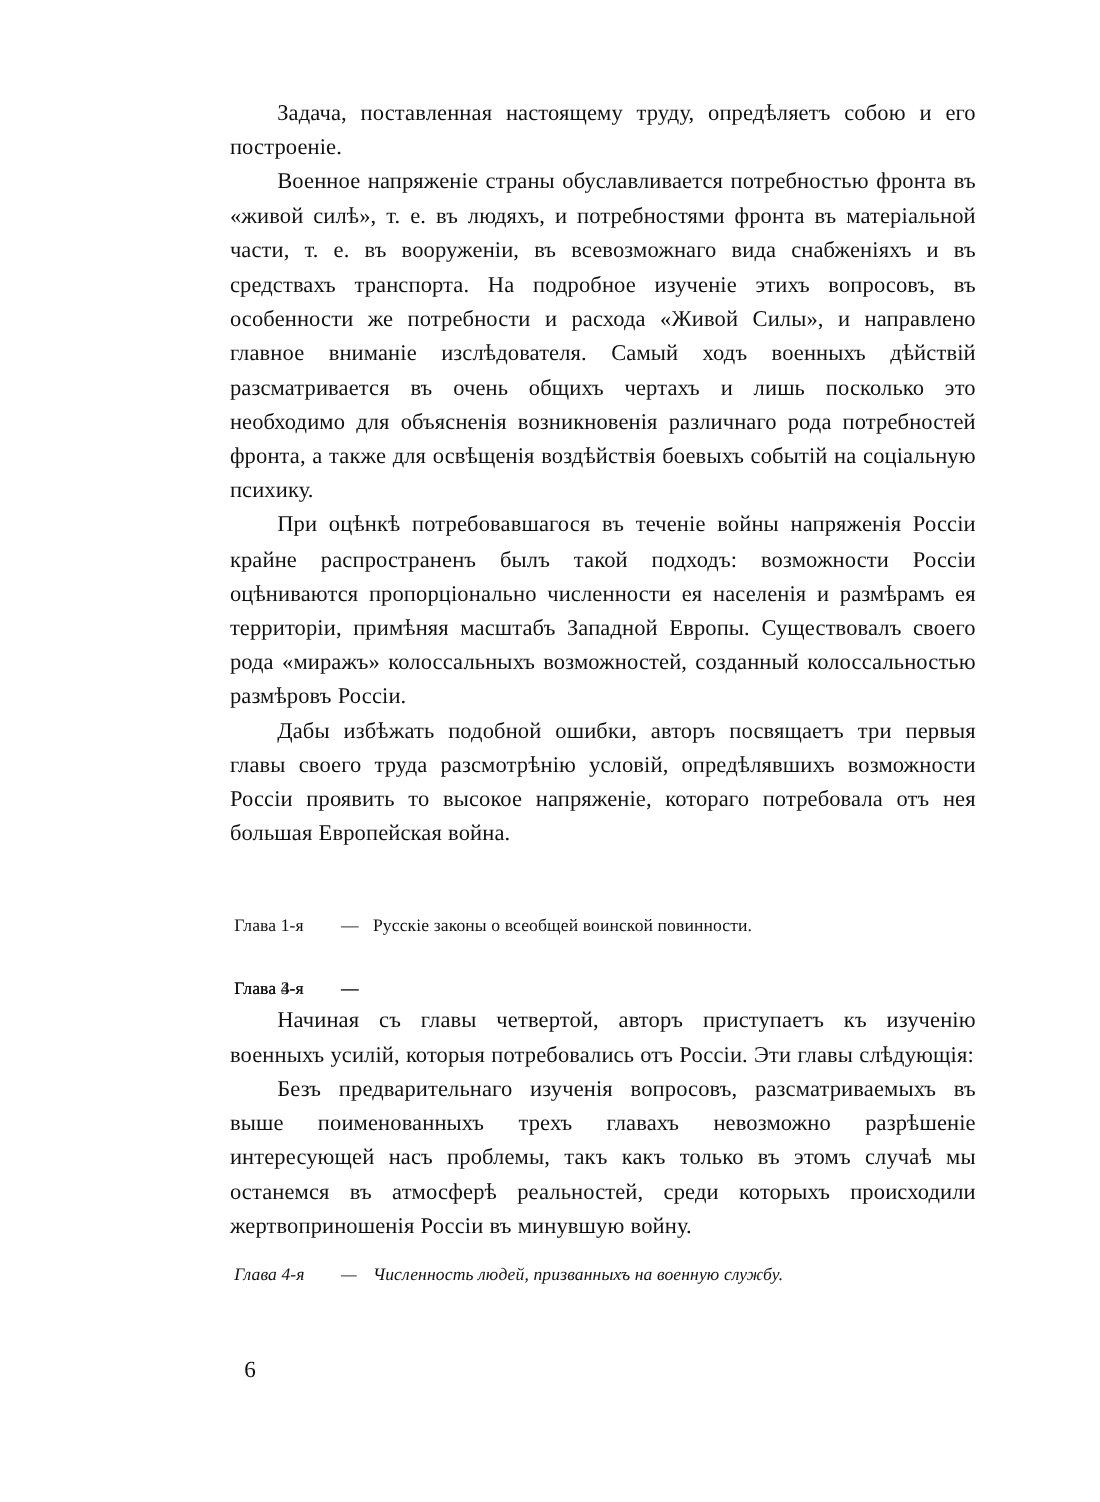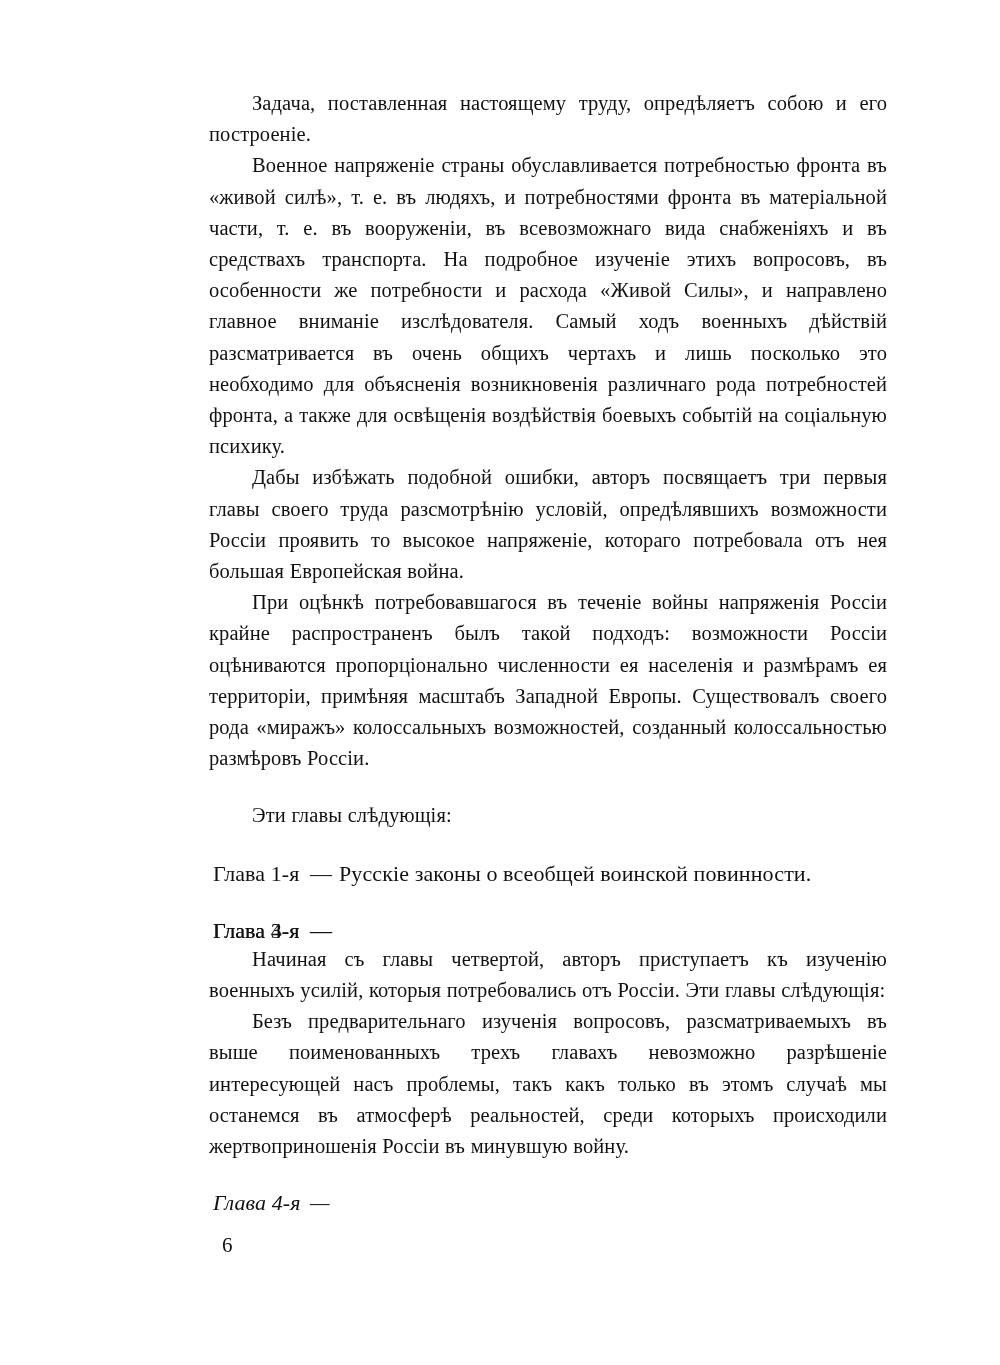--- a/index.html
+++ b/index.html
@@ -42,21 +42,21 @@
   .chapter-list {
     margin: 0;
     padding: 0;
     list-style: none;
   }
   .chapter-item {
     display: block;
     position: relative;
     padding-left: 130px;
     margin-bottom: 26px;
-    font-size: 22px;
+    font-size: 16px;
     line-height: 31.2px;
     text-align: justify;
     letter-spacing: 0.1px;
   }
   .chapter-item:last-child { margin-bottom: 0; margin-top: 13px; }
   .chapter-item .ch-label {
     position: absolute;
     left: 4px;
     top: 0;
     white-space: nowrap;
@@ -86,26 +86,25 @@
 </style>
 </head>
 <body>
 
 <div class="page">
 
   <div class="text-block">
 
     <p class="para">Задача, поставленная настоящему труду, опредѣляетъ собою и его построеніе.</p>
     <p class="para">Военное напряженіе страны обуславливается потребностью фронта въ «живой силѣ», т. е. въ людяхъ, и потребностями фронта въ матеріальной части, т. е. въ вооруженіи, въ всевозможнаго вида снабженіяхъ и въ средствахъ транспорта. На подробное изученіе этихъ вопросовъ, въ особенности же потребности и расхода «Живой Силы», и направлено главное вниманіе изслѣдователя. Самый ходъ военныхъ дѣйствій разсматривается въ очень общихъ чертахъ и лишь посколько это необходимо для объясненія возникновенія различнаго рода потребностей фронта, а также для освѣщенія воздѣйствія боевыхъ событій на соціальную психику.</p>
+    <p class="para">При оцѣнкѣ потребовавшагося въ теченіе войны напряженія Россіи крайне распространенъ былъ такой подходъ: возможности Россіи оцѣниваются пропорціонально численности ея населенія и размѣрамъ ея территоріи, примѣняя масштабъ Западной Европы. Существовалъ своего рода «миражъ» колоссальныхъ возможностей, созданный колоссальностью размѣровъ Россіи.</p>
     <p class="para">Дабы избѣжать подобной ошибки, авторъ посвящаетъ три первыя главы своего труда разсмотрѣнію условій, опредѣлявшихъ возможности Россіи проявить то высокое напряженіе, котораго потребовала отъ нея большая Европейская война.</p>
-    <p class="para">При оцѣнкѣ потребовавшагося въ теченіе войны напряженія Россіи крайне распространенъ былъ такой подходъ: возможности Россіи оцѣниваются пропорціонально численности ея населенія и размѣрамъ ея территоріи, примѣняя масштабъ Западной Европы. Существовалъ своего рода «миражъ» колоссальныхъ возможностей, созданный колоссальностью размѣровъ Россіи.</p>
 
     <div class="spacer-md"></div>
 
-    <p class="para">Эти главы слѣдующія:</p>
 
     <div class="spacer-md"></div>
 
     <ul class="chapter-list">
       <li class="chapter-item">
         <span class="ch-label">Глава 1-я</span>
         <span class="ch-dash">—</span>
         <span class="ch-text">Русскіе законы о всеобщей воинской повинности.</span>
       </li>
       <li class="chapter-item">
@@ -120,20 +119,21 @@
 
     <div class="spacer-lg"></div>
 
     <p class="para">Начиная съ главы четвертой, авторъ приступаетъ къ изученію военныхъ усилій, которыя потребовались отъ Россіи. Эти главы слѣдующія:</p>
     <p class="para">Безъ предварительнаго изученія вопросовъ, разсматриваемыхъ въ выше поименованныхъ трехъ главахъ невозможно разрѣшеніе интересующей насъ проблемы, такъ какъ только въ этомъ случаѣ мы останемся въ атмосферѣ реальностей, среди которыхъ происходили жертвоприношенія Россіи въ минувшую войну.</p>
 
     <ul class="chapter-list chapter-group-b">
       <li class="chapter-item">
         <span class="ch-label">Глава 4-я</span>
         <span class="ch-dash">—</span>
+        <span class="ch-text">Численность людей, призванныхъ на военную службу.</span>
       </li>
 
     </ul>
 
   </div>
 
   <div class="page-number">6</div>
 
 </div>
 

